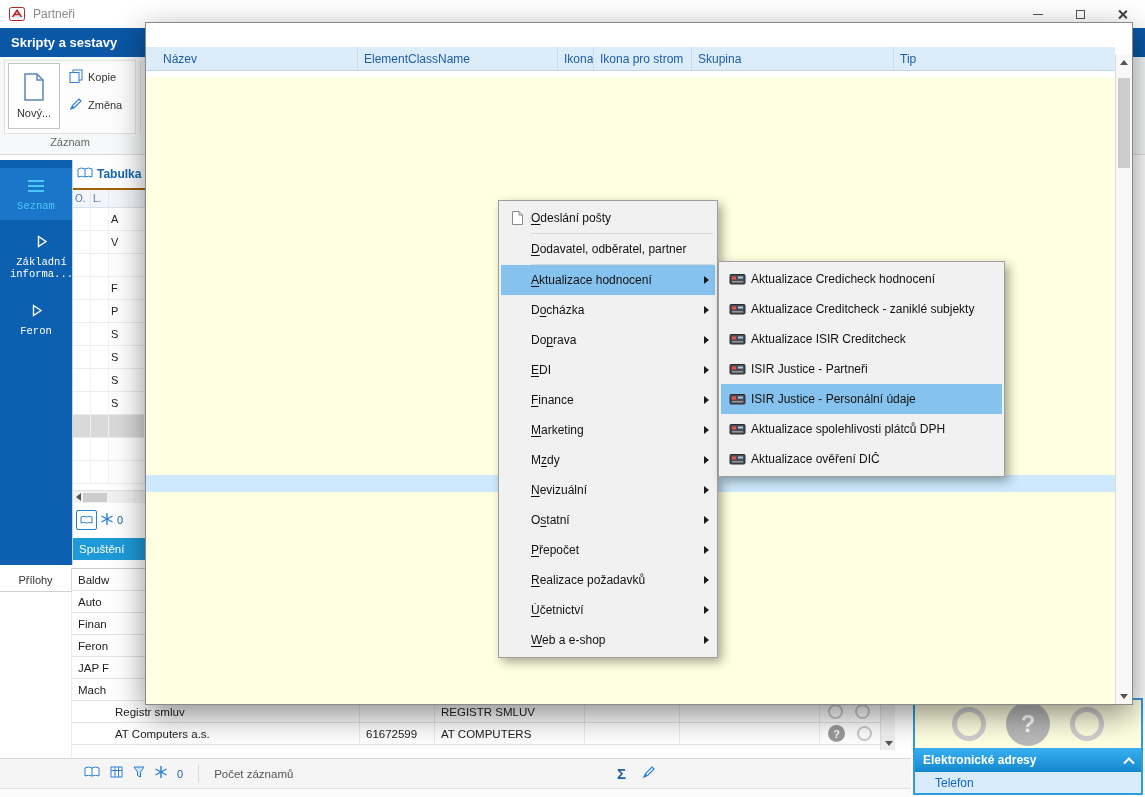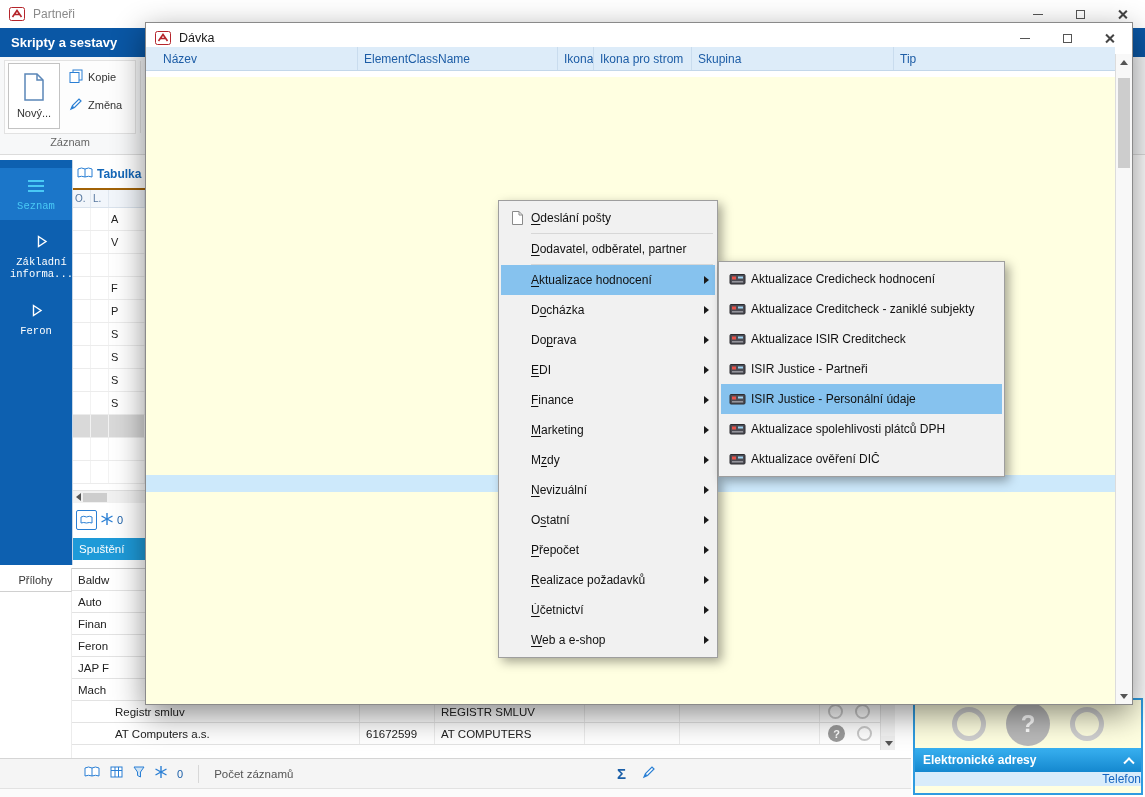--- a/index.html
+++ b/index.html
@@ -82,22 +82,22 @@
   
   .right-panel { left:913px; top:698px; width:230px; height:97px; background:#ffffe1; border:2px solid #2f9ce0; }
   .rp-circles { position:absolute; left:0; top:0; width:100%; height:48px; display:flex; align-items:center; justify-content:center; gap:20px; }
   .rp-ring { width:34px; height:34px; border-radius:50%; border:5px solid #cfcfcf; }
   .rp-q { width:44px; height:44px; border-radius:50%; background:#b9b9b9; color:#fff; font-size:24px; font-weight:bold;
           display:flex; align-items:center; justify-content:center; }
   .rp-header { position:absolute; left:0; top:48px; width:100%; height:24px; background:linear-gradient(#38b0f0,#1488cf);
                color:#fff; font-weight:bold; font-size:12px; display:flex; align-items:center; padding:0 8px; }
   .rp-chevron { margin-left:auto; width:8px; height:8px; border-left:2px solid #fff; border-top:2px solid #fff;
                 transform:rotate(45deg) translate(2px,2px); }
-  .rp-sub { position:absolute; left:0; top:72px; width:100%; height:14px; background:#d8ecfb; color:#1565c0; font-size:12px;
-            display:flex; align-items:center; padding-left:10px;justify-content:flex-end; }
+  .rp-sub { position:absolute; left:0; top:72px; width:100%; height:21px; background:#d8ecfb; color:#1565c0; font-size:12px;
+            display:flex; align-items:center; padding-left:20px; }
 
   
   .batch { left:145px; top:22px; width:988px; height:683px; background:#fff; border:1px solid #8a8a8a;
            box-shadow:0 10px 30px rgba(0,0,0,0.45); z-index:20; }
   .batch-titlebar { position:absolute; left:0; top:0; width:100%; height:30px; background:#fff; display:flex; align-items:center; }
   .batch-title { margin-left:8px; color:#1a1a1a; font-size:12.5px; }
   .batch-head { position:absolute; left:0; top:24px; width:969px; height:24px; background:#ddecf9; border-bottom:1px solid #c3d7ea; display:flex; }
   .bh-cell { height:100%; display:flex; align-items:center; color:#1d5da6; font-size:12px; border-right:1px solid #c9dcee;
              padding-left:6px; overflow:hidden; white-space:nowrap; flex:none; }
   .batch-grid { position:absolute; left:0; top:54px; width:969px; height:627px; background:#ffffe1; }
@@ -431,40 +431,20 @@
     <div class="rp-header">
       <span>Elektronické adresy</span>
       <span class="rp-chevron"></span>
     </div>
     <div class="rp-sub">
       <span>Telefon</span>
     </div>
   </div>
 
   <div class="abs batch">
-    <div class="batch-titlebar">
-      <span class="app-icon">
-          <svg width="16" height="16">
-            <rect x="0.5" y="1.5" width="15" height="13" rx="2" fill="#ffffff" stroke="#b5252b"></rect>
-            <path d="M3.5 11 L8 4.5 L12.5 11 M5.5 8.5 H10.5" stroke="#b5252b" stroke-width="1.6" fill="none"></path>
-          </svg>
-        </span>
-      <span class="batch-title">Dávka</span>
-      <div class="winbtns">
-        <div class="winbtn">
-            <span class="glyph-min"></span>
-          </div>
-        <div class="winbtn">
-            <span class="glyph-max"></span>
-          </div>
-        <div class="winbtn">
-            <span class="glyph-close"></span>
-          </div>
-      </div>
-    </div>
     <div class="batch-head">
         <div class="bh-cell" style="width: 212px; padding-left: 17px;">Název</div>
         <div class="bh-cell" style="width: 200px;">ElementClassName</div>
         <div class="bh-cell" style="width: 36px;">Ikona</div>
         <div class="bh-cell" style="width: 98px;">Ikona pro strom</div>
         <div class="bh-cell" style="width: 202px;">Skupina</div>
         <div class="bh-cell" style="flex: 1 1 0%; border-right: none;">Tip</div>
       </div>
     <div class="batch-grid">
       <div class="batch-sel"></div>

